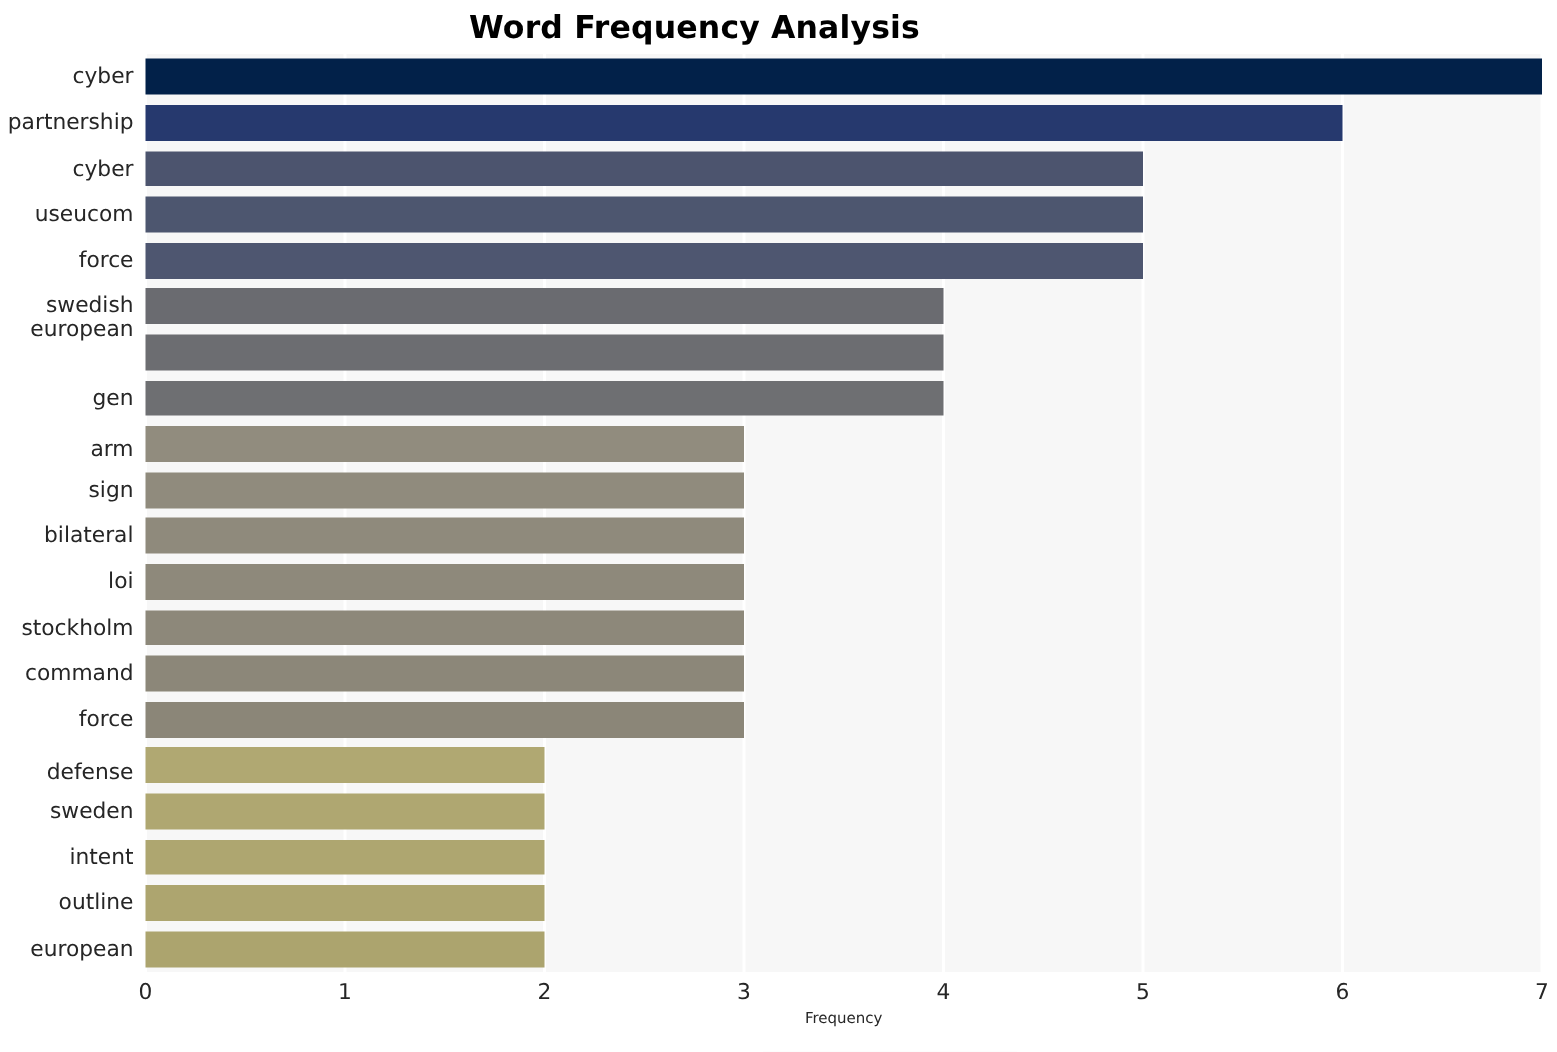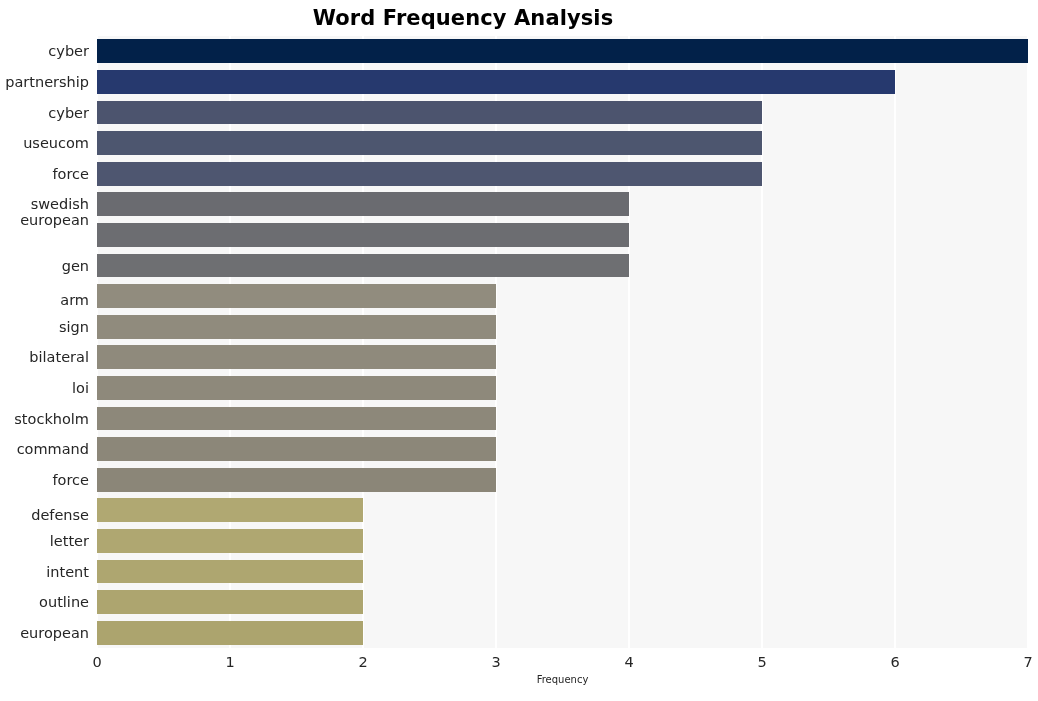--- a/index.html
+++ b/index.html
@@ -142,21 +142,21 @@
       <div class="y-tick-label" style="top: 177px;">european</div>
       <div class="y-tick-label" style="top: 222.5px;">gen</div>
       <div class="y-tick-label" style="top: 257px;">arm</div>
       <div class="y-tick-label" style="top: 283.7px;">sign</div>
       <div class="y-tick-label" style="top: 314.3px;">bilateral</div>
       <div class="y-tick-label" style="top: 344.9px;">loi</div>
       <div class="y-tick-label" style="top: 375.5px;">stockholm</div>
       <div class="y-tick-label" style="top: 406.1px;">command</div>
       <div class="y-tick-label" style="top: 436.7px;">force</div>
       <div class="y-tick-label" style="top: 472px;">defense</div>
-      <div class="y-tick-label" style="top: 497.9px;">letter</div>
+      <div class="y-tick-label" style="top: 497.9px;">sweden</div>
       <div class="y-tick-label" style="top: 528.5px;">intent</div>
       <div class="y-tick-label" style="top: 559.1px;">outline</div>
       <div class="y-tick-label" style="top: 589.7px;">european</div>
     </div>
 
   <div id="plot-area">
     <div id="gridlines">
         <div class="gridline" style="left: -1px; background: rgb(255, 255, 255);"></div>
         <div class="gridline" style="left: 132px; background: rgb(255, 255, 255);"></div>
         <div class="gridline" style="left: 265px; background: rgb(255, 255, 255);"></div>

